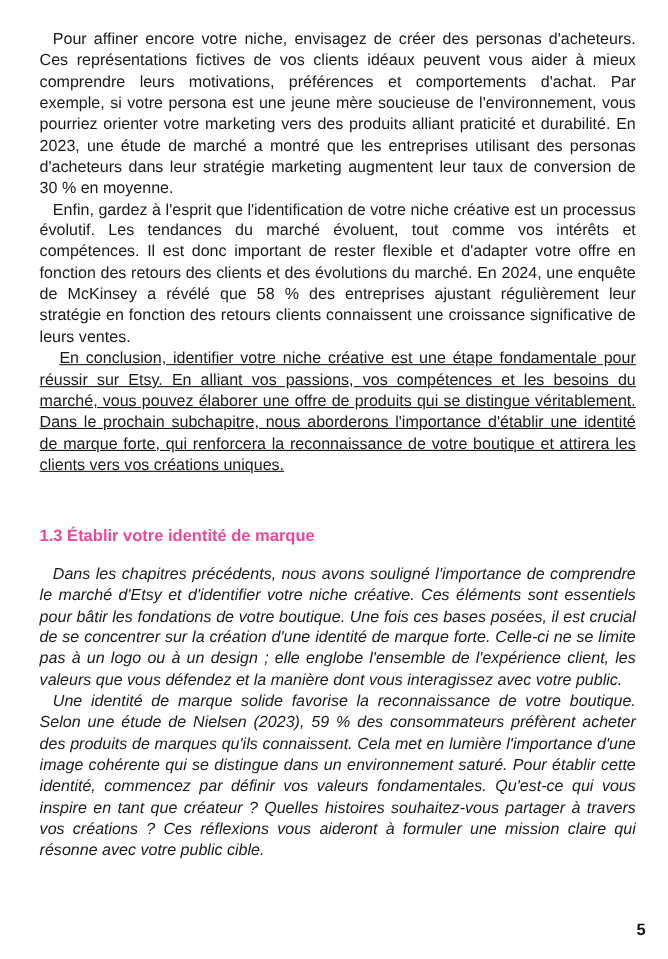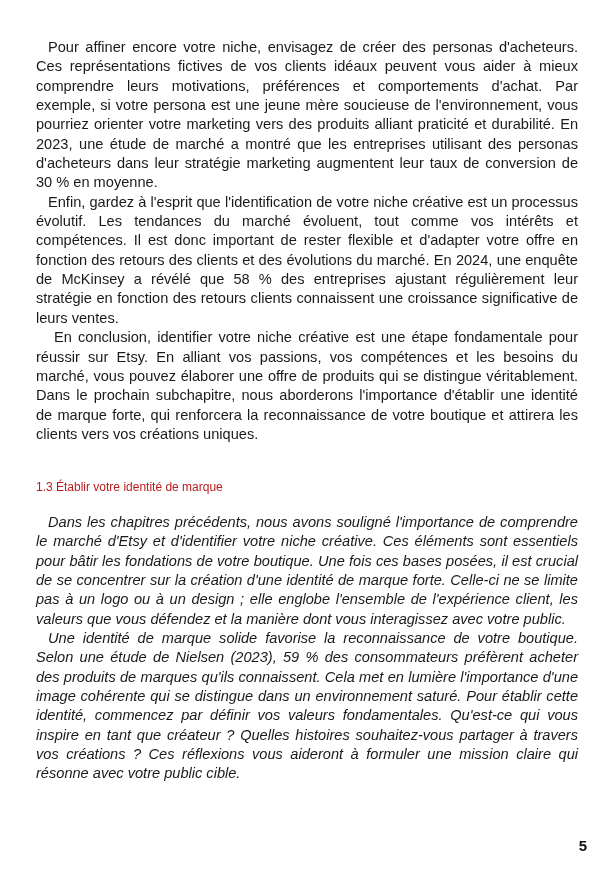--- a/index.html
+++ b/index.html
@@ -13,31 +13,31 @@
     font-size: 14.6px;
     line-height: 19.35px;
     color: #1a1a1a;
   }
   .para {
     margin: 0;
     text-align: justify;
     text-indent: 12px;
     hyphens: none;
   }
-  .para.ind2 { text-indent: 18px; }
+  .para.ind2 { text-indent: 18px; text-decoration: underline; }
   .section-title {
     margin: 0;
     position: absolute;
     left: 0;
     top: 456px;
-    font-weight: normal;
-    font-size: 12px;
-    color: #b91c1c;
+    font-weight: bold;
+    font-size: 15px;
+    color: #ec4899;
   }
-  .block-a { position: absolute; left: 0; top: 16px; width: 542px; }
+  .block-a { position: absolute; left: 0; top: 5px; width: 542px; }
   .block-b { position: absolute; left: 0; top: 491px; width: 542px; font-style: italic; }
   .page-number {
     position: absolute;
     right: 20px;
     bottom: 18px;
     font-family: "Liberation Sans", "DejaVu Sans", sans-serif;
     font-weight: bold;
     font-size: 15px;
     color: #111111;
   }

